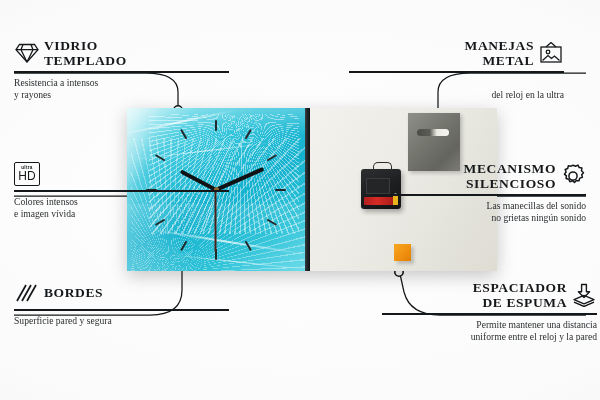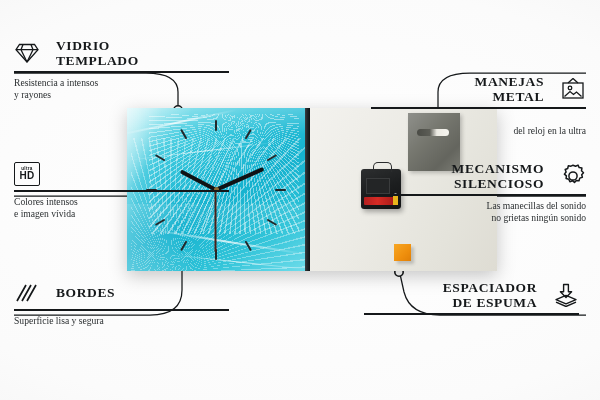--- a/index.html
+++ b/index.html
@@ -216,21 +216,21 @@
   
   .feature {
     position: absolute;
     width: 215px;
   }
   .feature.left  { text-align: left; }
   .feature.right { text-align: right; }
   .feat-head {
     display: flex;
     align-items: center;
-    gap: 16px;
+    gap: 4px;
     margin-bottom: 2px;
   }
   .feature.right .feat-head { flex-direction: row-reverse; }
   .feat-title {
     font-family: "Liberation Serif", serif;
     font-size: 13.5px;
     font-weight: bold;
     letter-spacing: 0.6px;
     color: #15181a;
     line-height: 1.12;
@@ -268,22 +268,22 @@
     line-height: 1;
   }
   .hd-ultra {
     font-family: "Liberation Sans", sans-serif;
     font-size: 4.6px;
     letter-spacing: 0.3px;
     font-weight: bold;
   }
   .hd-main {
     font-family: "Liberation Sans", sans-serif;
-    font-size: 10px;
-    font-weight: bold;
+    font-size: 12px;
+    font-weight: normal;
     letter-spacing: 0.2px;
   }
 </style>
 </head>
 <body>
 
 <div id="stage">
 
   <svg id="leaders" viewBox="0 0 600 400">
     <g fill="none" stroke="#15181a" stroke-width="1.25">
@@ -400,25 +400,25 @@
         <svg width="24" height="22" viewBox="0 0 24 22" fill="none" stroke="#15181a" stroke-width="1.7">
           <path d="M2 19L11 3M7 19L16 3M12 19L21 3"></path>
         </svg>
       </span>
       <span class="feat-title">
         <span>BORDES</span><br>
       </span>
     </div>
     <div class="feat-rule"></div>
     <div class="feat-desc">
-      <span>Superficie lisa y segura</span>
-    </div>
-  </div>
-
-  <div class="feature right" style="left:371px; top:38px;margin-top:36px;">
+      <span>Superficie pared y segura</span>
+    </div>
+  </div>
+
+  <div class="feature right" style="left:349px; top:38px;">
     <div class="feat-head">
       <span class="feat-icon">
         <svg width="26" height="24" viewBox="0 0 26 24" fill="none" stroke="#15181a" stroke-width="1.3">
           <path d="M13 1.5l5 4.5M13 1.5l-5 4.5"></path>
           <rect x="3" y="6" width="20" height="15"></rect>
           <circle cx="10" cy="11" r="1.8"></circle>
           <path d="M4.5 19.5l5.5-5 3.5 3 3-2.5 5 4.5"></path>
         </svg>
       </span>
       <span class="feat-title">
@@ -446,30 +446,34 @@
         <span>SILENCIOSO</span>
       </span>
     </div>
     <div class="feat-rule"></div>
     <div class="feat-desc">
       <span>Las manecillas del sonido</span><br>
       <span>no grietas ningún sonido</span>
     </div>
   </div>
 
-  <div class="feature right" style="left:364px; top:280px;">
+  <div class="feature right" style="left:382px; top:280px;">
     <div class="feat-head">
       <span class="feat-icon">
         <svg width="26" height="24" viewBox="0 0 26 24" fill="none" stroke="#15181a" stroke-width="1.4" stroke-linejoin="round">
           <path d="M10.6 1.5h4.8v7.2h3.2L13 14.5 7.4 8.7h3.2z"></path>
           <path d="M13 12.4l10 4.2-10 4.3-10-4.3z"></path>
           <path d="M3 19.2l10 4.3 10-4.3"></path>
         </svg>
       </span>
       <span class="feat-title">
         <span>ESPACIADOR</span><br>
         <span>DE ESPUMA</span>
       </span>
     </div>
     <div class="feat-rule"></div>
+    <div class="feat-desc">
+      <span>Permite mantener una distancia</span><br>
+      <span>uniforme entre el reloj y la pared</span>
+    </div>
   </div>
 
 </div>
 
 </body></html>

